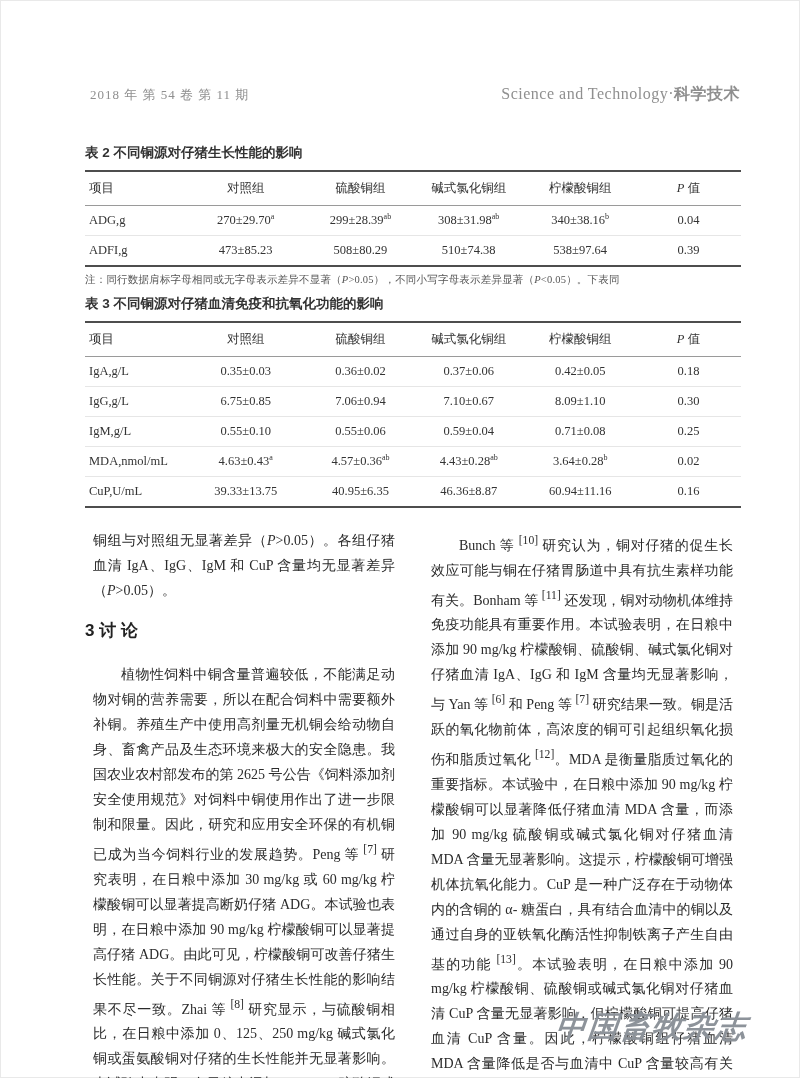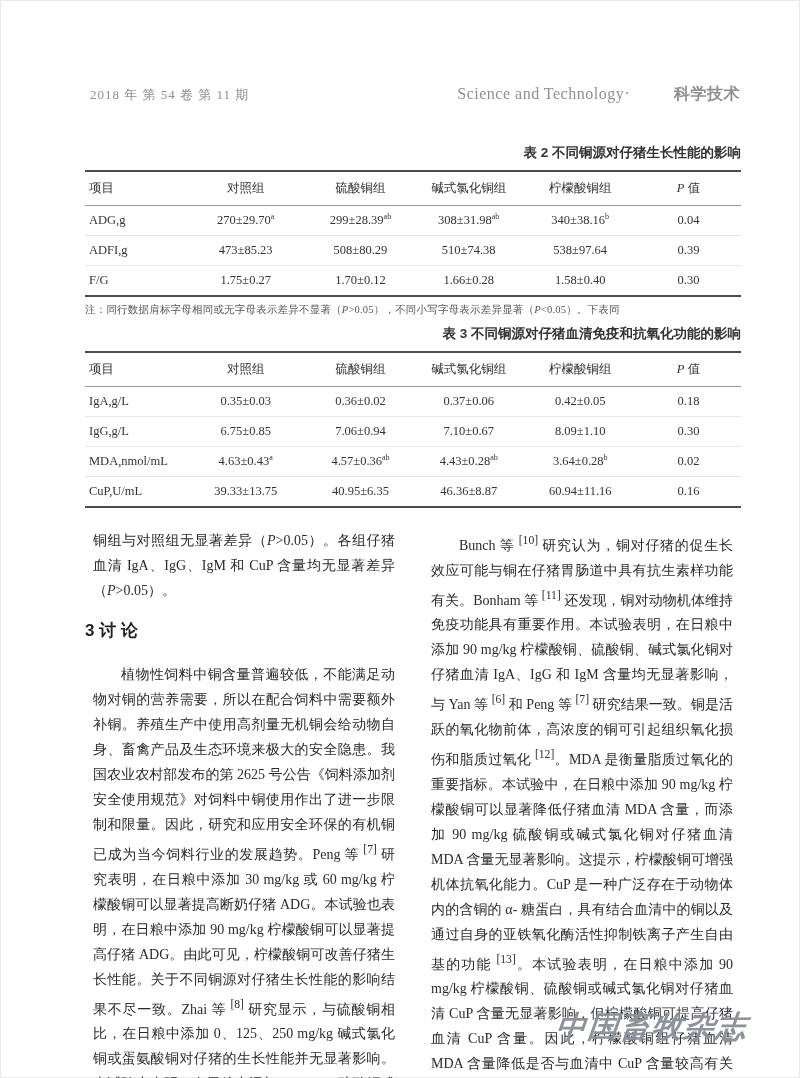--- a/index.html
+++ b/index.html
@@ -7,24 +7,24 @@
     width:800px;height:1078px;background:#ffffff;position:relative;
     font-family:"Liberation Serif","DejaVu Serif",serif;color:#2e2e2e;
     box-sizing:border-box;box-shadow:inset 0 0 0 1px #e9e9e9;
     overflow:hidden;
   }
   
   .header{position:absolute;top:84px;left:90px;right:60px;display:flex;
     justify-content:space-between;align-items:baseline;color:#8f8f8f;}
   .header-left{font-size:13px;letter-spacing:1px;text-align:right;}
   .header-right{font-size:16px;letter-spacing:.5px;}
-  .header-right .cn{font-weight:bold;font-family:Liberation Sans, sans-serif;margin-left:44px;}
+  .header-right .cn{font-weight:bold;font-family:Liberation Sans, sans-serif;}
   
   .content{position:absolute;top:136px;left:85px;width:656px;}
-  .table-caption{text-align:right;font-weight:bold;font-size:13.5px;color:#333;
+  .table-caption{text-align:left;font-weight:bold;font-size:13.5px;color:#333;
     font-family:"Liberation Sans",sans-serif;margin:8px 0 8px;}
   table.data-table{width:100%;border-collapse:collapse;font-size:12.5px;color:#333;
     border-top:2px solid #4d4d4d;border-bottom:2px solid #4d4d4d;}
   table.data-table th{font-weight:normal;text-align:center;padding:8px 2px;
     border-bottom:1px solid #9a9a9a;margin-left:43px;}
   table.data-table td{text-align:center;padding:7px 2px;border-top:1px solid #e6e6e6;}
   table.data-table tr td:first-child,table.data-table tr th:first-child{
     text-align:left;padding-left:4px;}
   table.data-table tbody tr:first-child td{border-top:none;}
   table.data-table sup{font-size:8px;line-height:0;}
@@ -87,28 +87,20 @@
               <td>0.04</td>
             </tr>
             <tr>
               <td>ADFI,g</td>
               <td>473±85.23</td>
               <td>508±80.29</td>
               <td>510±74.38</td>
               <td>538±97.64</td>
               <td>0.39</td>
             </tr>
-            <tr>
-              <td>F/G</td>
-              <td>1.75±0.27</td>
-              <td>1.70±0.12</td>
-              <td>1.66±0.28</td>
-              <td>1.58±0.40</td>
-              <td>0.30</td>
-            </tr>
           </tbody>
         </table>
         <div class="table-note">注：同行数据肩标字母相同或无字母表示差异不显著（<i>P</i>&gt;0.05），不同小写字母表示差异显著（<i>P</i>&lt;0.05）。下表同</div>
       </div>
     <div>
         <div class="table-caption">表 3 不同铜源对仔猪血清免疫和抗氧化功能的影响</div>
         <table class="data-table">
           <colgroup>
             <col class="c0">
             <col class="c1">
@@ -138,20 +130,28 @@
             </tr>
             <tr>
               <td>IgG,g/L</td>
               <td>6.75±0.85</td>
               <td>7.06±0.94</td>
               <td>7.10±0.67</td>
               <td>8.09±1.10</td>
               <td>0.30</td>
             </tr>
             <tr>
+              <td>IgM,g/L</td>
+              <td>0.55±0.10</td>
+              <td>0.55±0.06</td>
+              <td>0.59±0.04</td>
+              <td>0.71±0.08</td>
+              <td>0.25</td>
+            </tr>
+            <tr>
               <td>MDA,nmol/mL</td>
               <td>4.63±0.43<sup>a</sup></td>
               <td>4.57±0.36<sup>ab</sup></td>
               <td>4.43±0.28<sup>ab</sup></td>
               <td>3.64±0.28<sup>b</sup></td>
               <td>0.02</td>
             </tr>
             <tr>
               <td>CuP,U/mL</td>
               <td>39.33±13.75</td>

